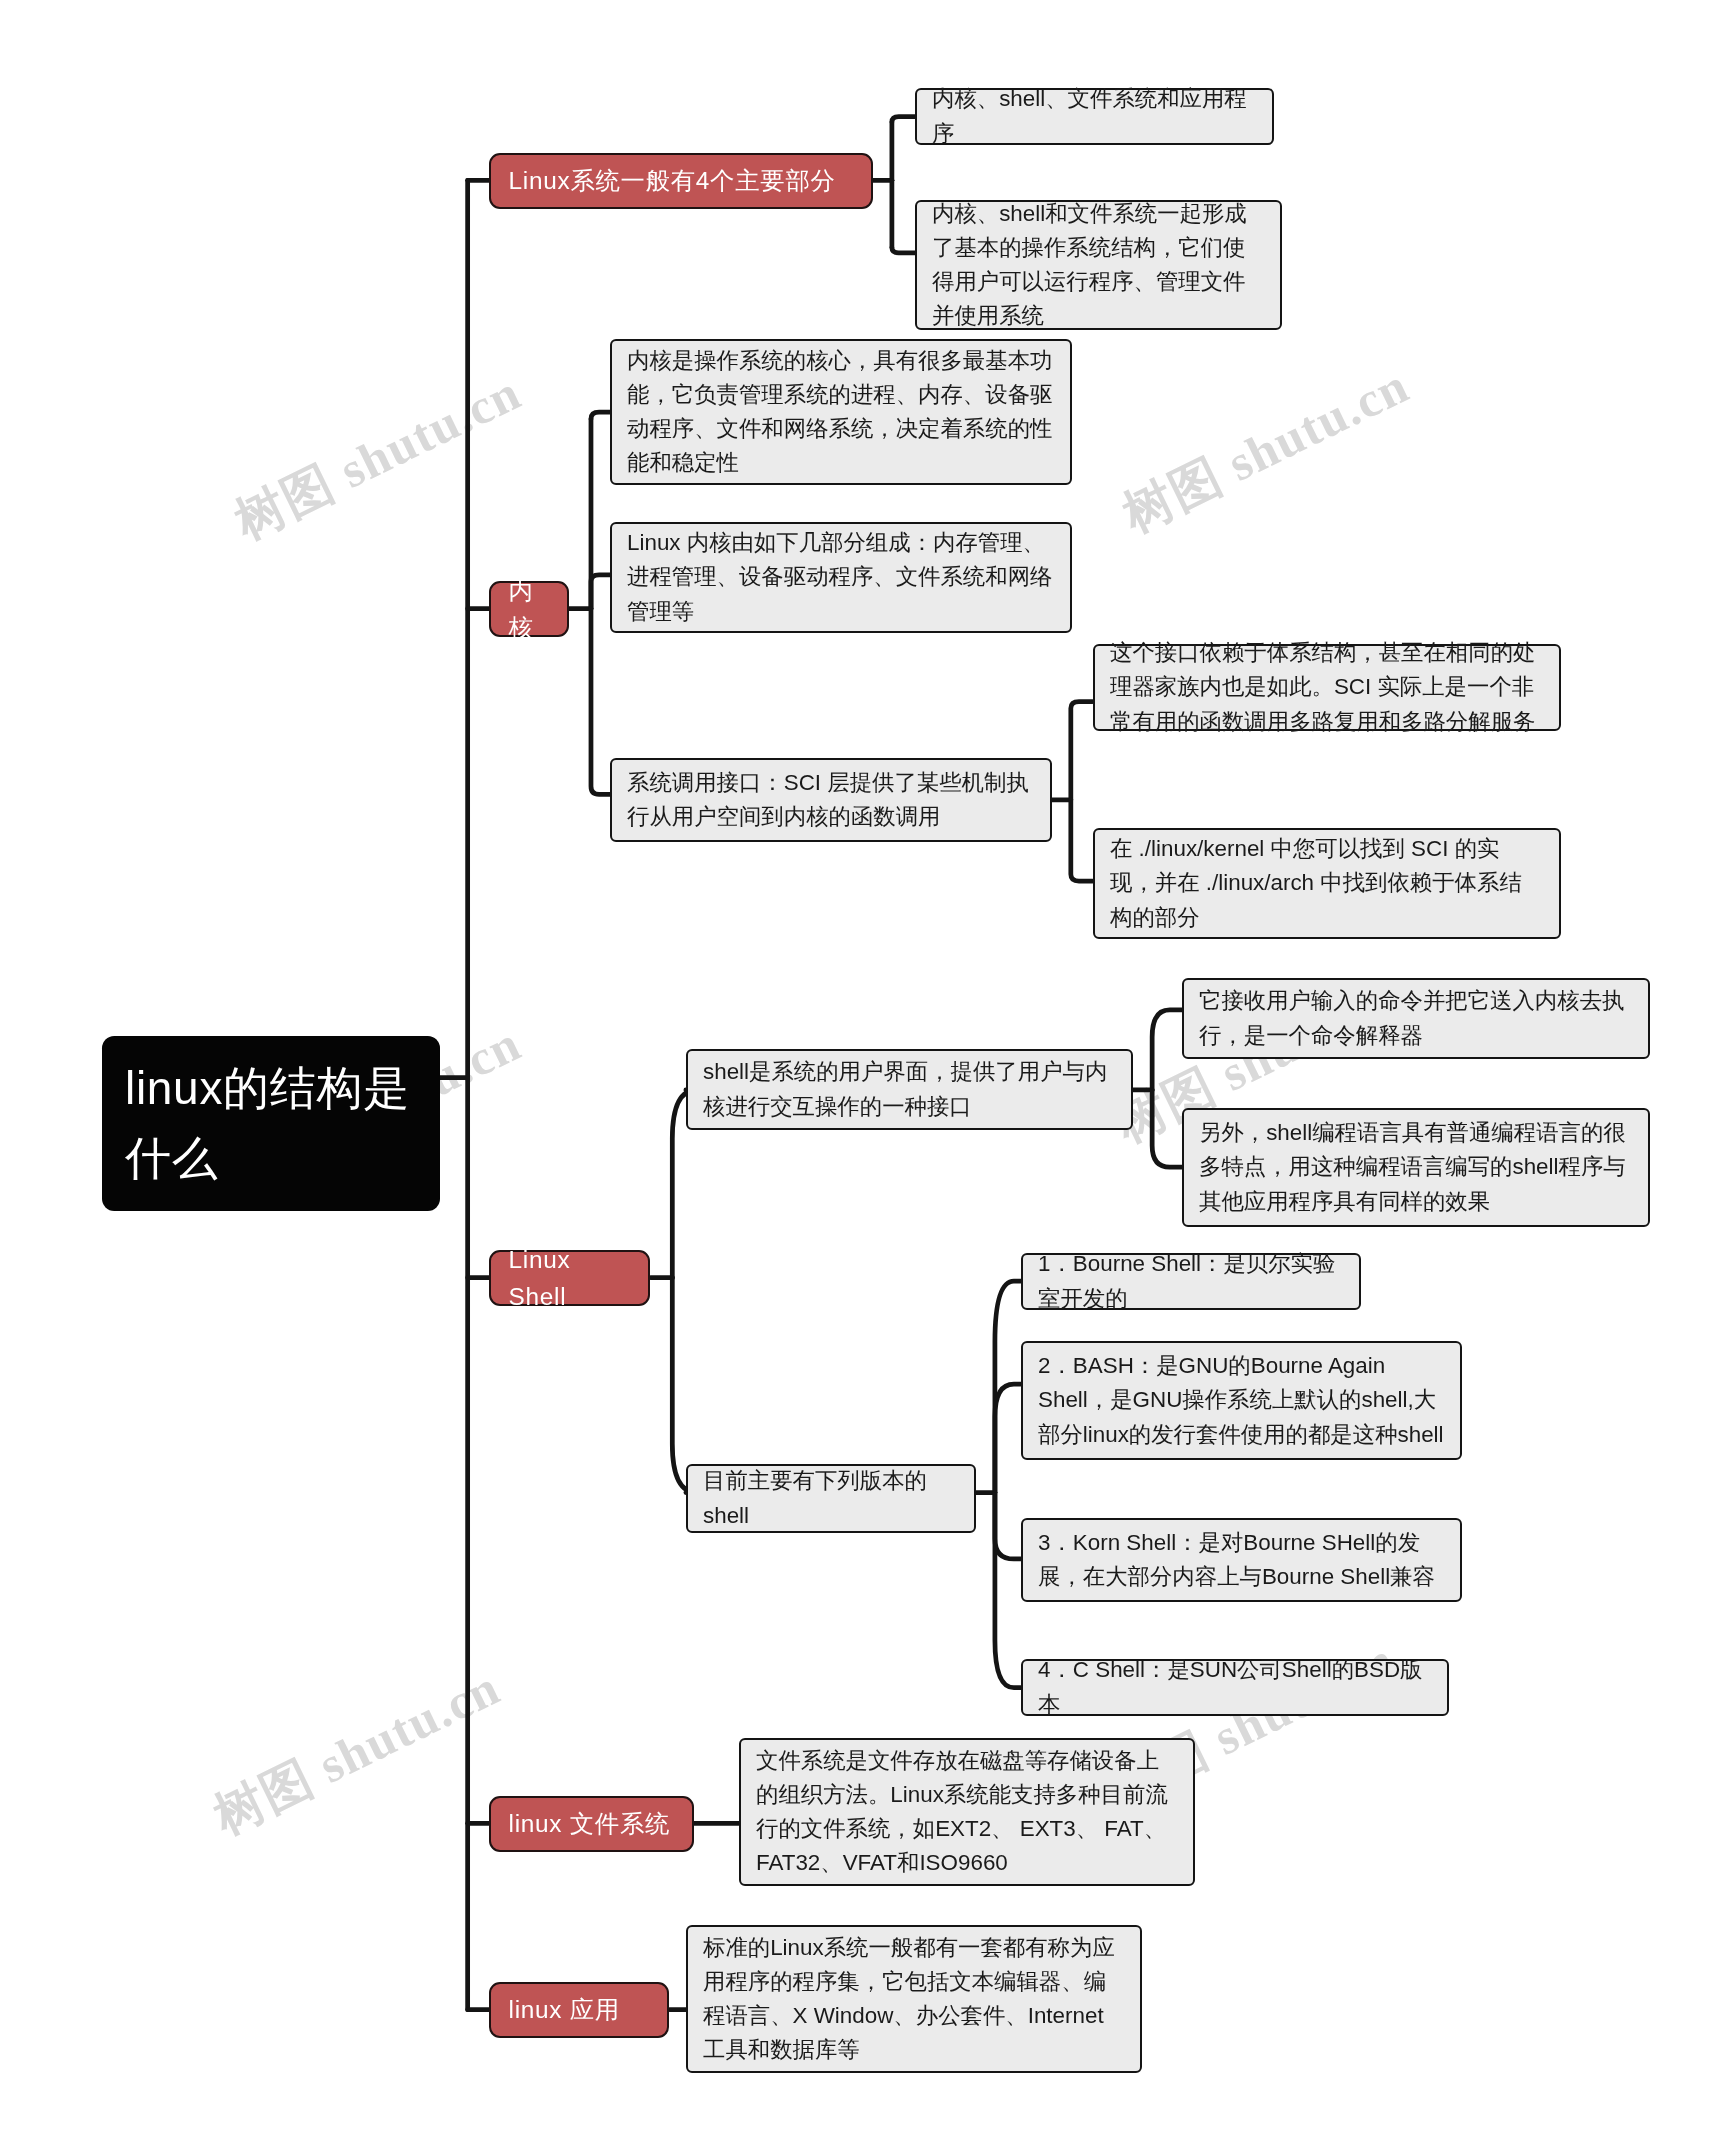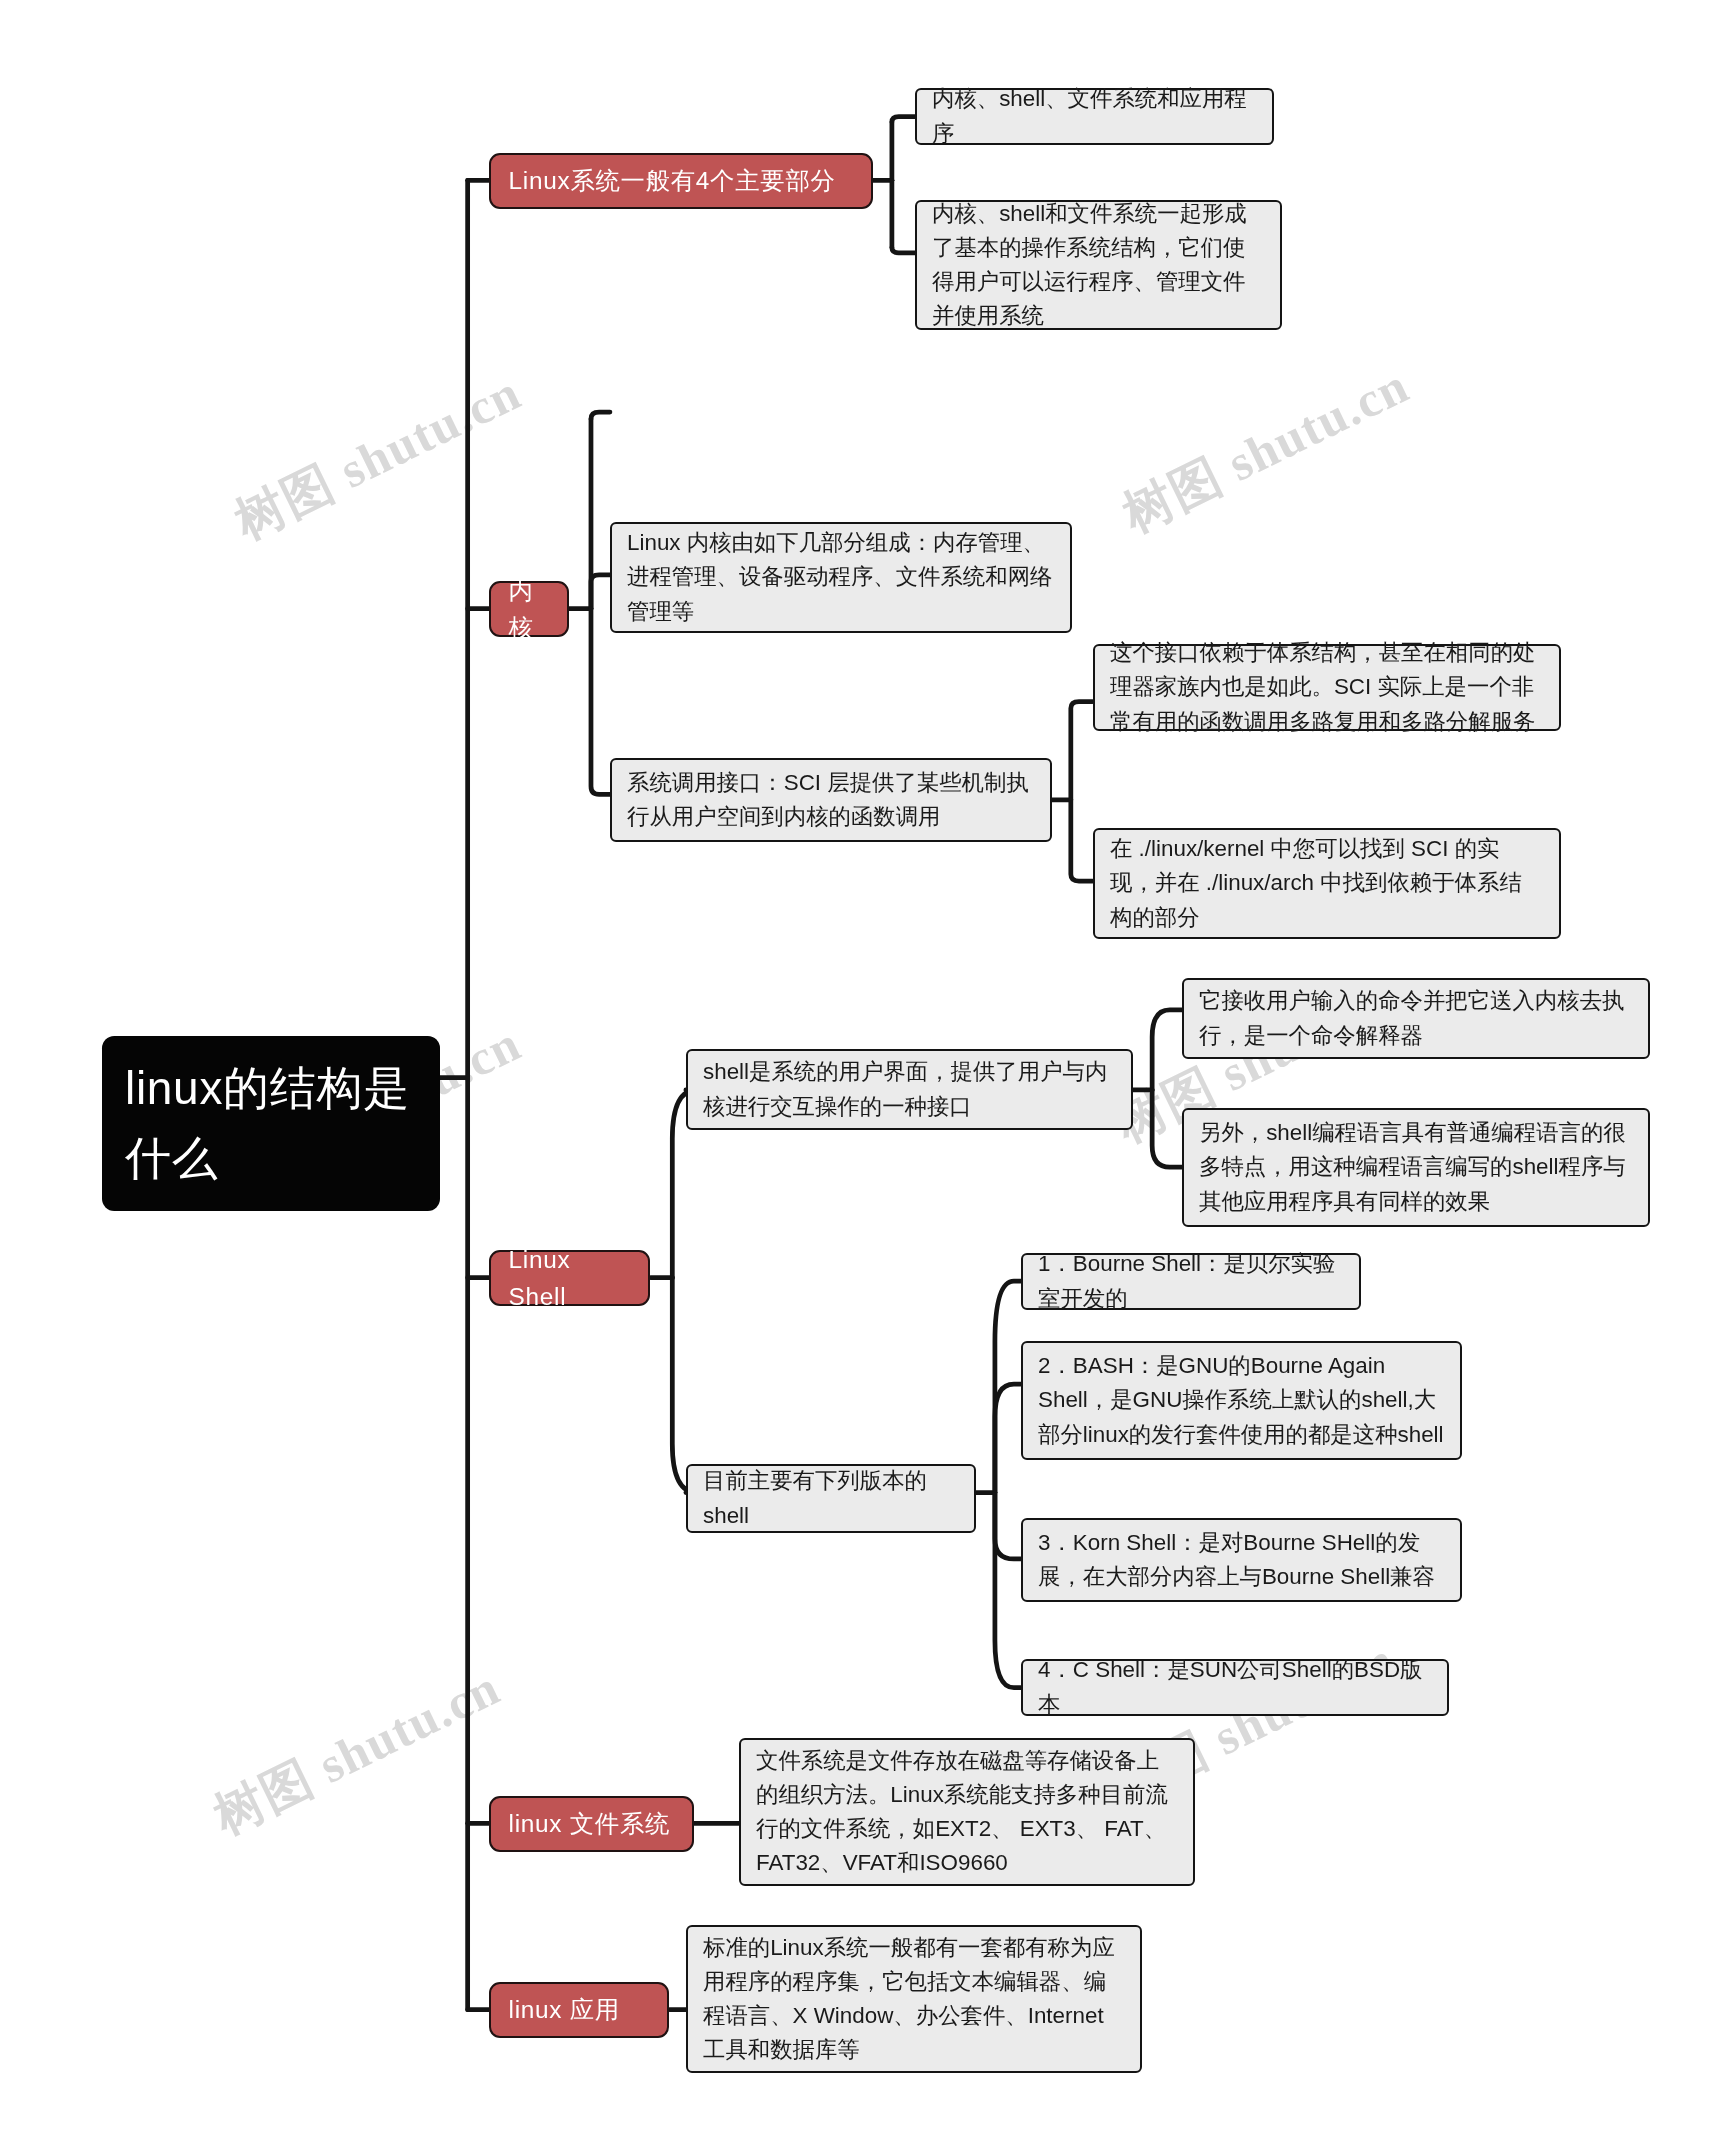--- a/index.html
+++ b/index.html
@@ -153,20 +153,23 @@
   <div class="node leaf" style="left:915px; top:88px; width:359px; height:57px;">
     <span>内核、shell、文件系统和应用程序</span>
   </div>
   <div class="node leaf" style="left:915px; top:200px; width:367px; height:130px;">
     <span>内核、shell和文件系统一起形成了基本的操作系统结构，它们使得用户可以运行程序、管理文件并使用系统</span>
   </div>
 
   <div class="node branch" style="left:489px; top:581px; width:80px; height:56px;">
     <span>内核</span>
   </div>
+  <div class="node leaf" style="left:610px; top:339px; width:462px; height:146px;">
+    <span>内核是操作系统的核心，具有很多最基本功能，它负责管理系统的进程、内存、设备驱动程序、文件和网络系统，决定着系统的性能和稳定性</span>
+  </div>
   <div class="node leaf" style="left:610px; top:758px; width:442px; height:84px;">
     <span>系统调用接口：SCI 层提供了某些机制执行从用户空间到内核的函数调用</span>
   </div>
   <div class="node leaf" style="left:610px; top:522px; width:462px; height:111px;">
     <span>Linux 内核由如下几部分组成：内存管理、进程管理、设备驱动程序、文件系统和网络管理等</span>
   </div>
   <div class="node leaf" style="left:1093px; top:644px; width:468px; height:87px;">
     <span>这个接口依赖于体系结构，甚至在相同的处理器家族内也是如此。SCI 实际上是一个非常有用的函数调用多路复用和多路分解服务</span>
   </div>
   <div class="node leaf" style="left:1093px; top:828px; width:468px; height:111px;">

